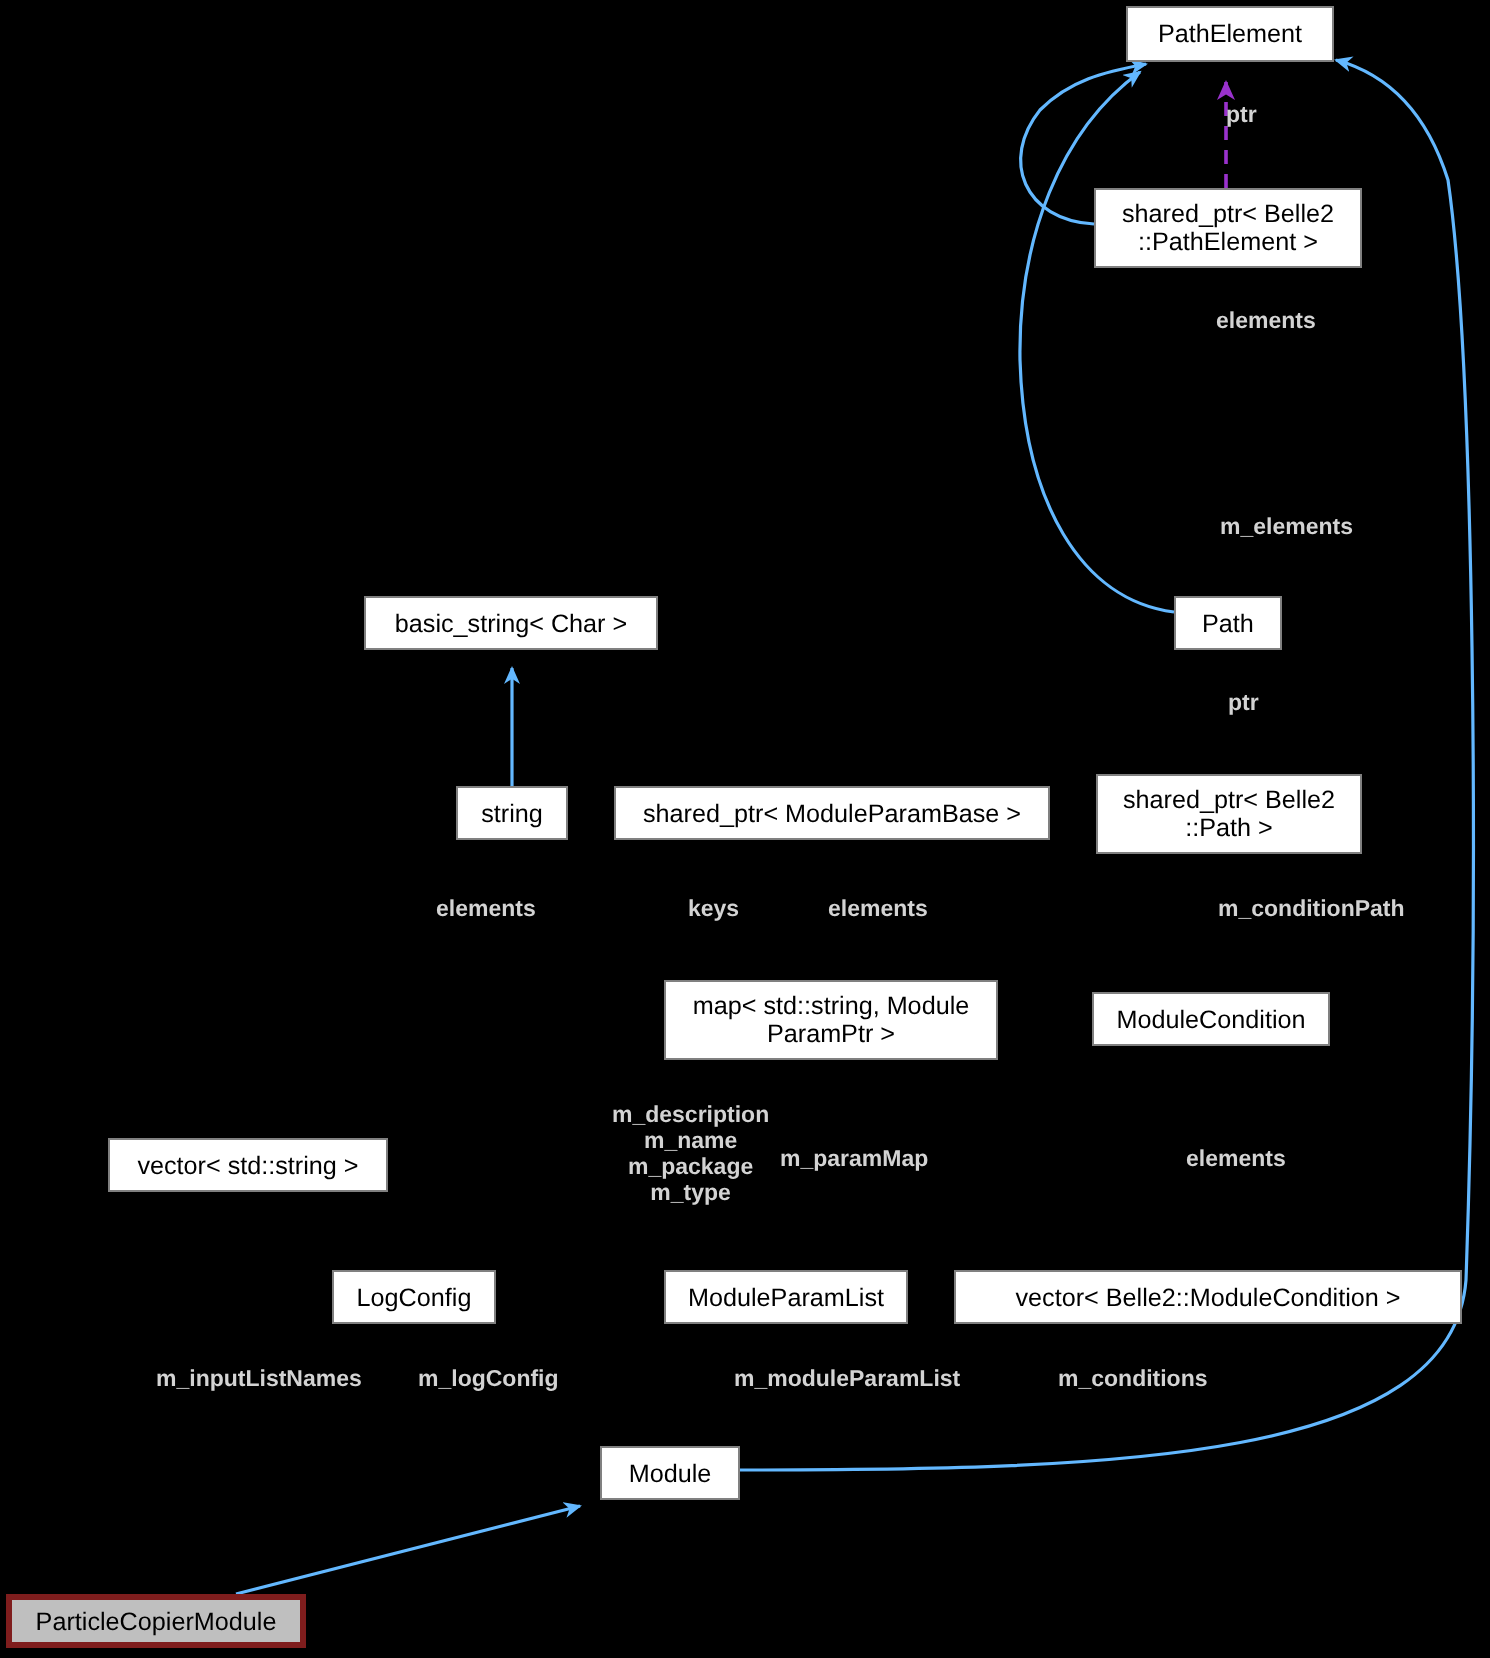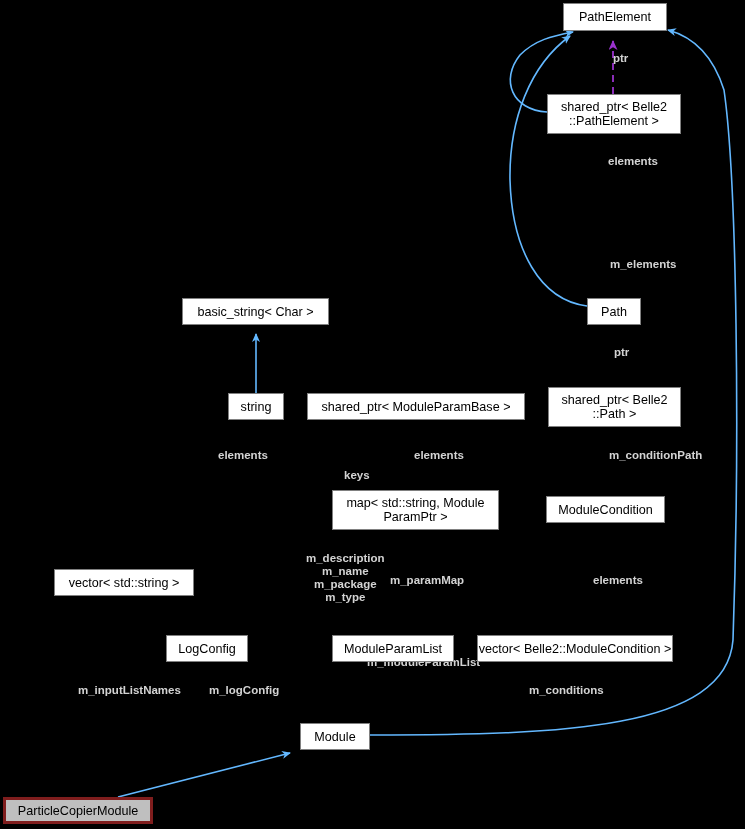--- a/index.html
+++ b/index.html
@@ -140,34 +140,34 @@
     <div class="node" style="left: 228px; top: 393px; width: 56px; height: 27px;">string</div>
     <div class="node" style="left: 307px; top: 393px; width: 218px; height: 27px;">shared_ptr&lt; ModuleParamBase &gt;</div>
     <div class="node" style="left: 548px; top: 387px; width: 133px; height: 40px;">shared_ptr&lt; Belle2
 ::Path &gt;</div>
     <div class="node" style="left: 332px; top: 490px; width: 167px; height: 40px;">map&lt; std::string, Module
 ParamPtr &gt;</div>
     <div class="node" style="left: 546px; top: 496px; width: 119px; height: 27px;">ModuleCondition</div>
     <div class="node" style="left: 54px; top: 569px; width: 140px; height: 27px;">vector&lt; std::string &gt;</div>
     <div class="node" style="left: 166px; top: 635px; width: 82px; height: 27px;">LogConfig</div>
     <div class="node" style="left: 332px; top: 635px; width: 122px; height: 27px;">ModuleParamList</div>
-    <div class="node" style="left: 477px; top: 635px; width: 196px; height: 27px;">vector&lt; Belle2::ModuleCondition &gt;</div>
+    <div class="node" style="left: 477px; top: 635px; width: 254px; height: 27px;">vector&lt; Belle2::ModuleCondition &gt;</div>
     <div class="node" style="left: 300px; top: 723px; width: 70px; height: 27px;">Module</div>
     <div class="node highlight" style="left: 3px; top: 797px; width: 150px; height: 27px;">ParticleCopierModule</div>
     <div class="edge-label" style="left: 613px; top: 52px;">ptr</div>
     <div class="edge-label" style="left: 608px; top: 155px;">elements</div>
     <div class="edge-label" style="left: 610px; top: 258px;">m_elements</div>
     <div class="edge-label" style="left: 614px; top: 346px;">ptr</div>
     <div class="edge-label" style="left: 609px; top: 449px;">m_conditionPath</div>
     <div class="edge-label" style="left: 218px; top: 449px;">elements</div>
-    <div class="edge-label" style="left: 344px; top: 449px; margin-top: 20px;">keys</div>
+    <div class="edge-label" style="left: 344px; top: 449px;">keys</div>
     <div class="edge-label" style="left: 414px; top: 449px;">elements</div>
     <div class="edge-label" style="left: 306px; top: 552px; text-align: center;">m_description
 m_name
 m_package
 m_type</div>
     <div class="edge-label" style="left: 390px; top: 574px;">m_paramMap</div>
     <div class="edge-label" style="left: 593px; top: 574px;">elements</div>
     <div class="edge-label" style="left: 78px; top: 684px;">m_inputListNames</div>
     <div class="edge-label" style="left: 209px; top: 684px;">m_logConfig</div>
-    <div class="edge-label" style="left: 367px; top: 656px;">m_moduleParamList</div>
+    <div class="edge-label" style="left: 367px; top: 684px;">m_moduleParamList</div>
     <div class="edge-label" style="left: 529px; top: 684px;">m_conditions</div>
   </div>
 
 </body></html>

